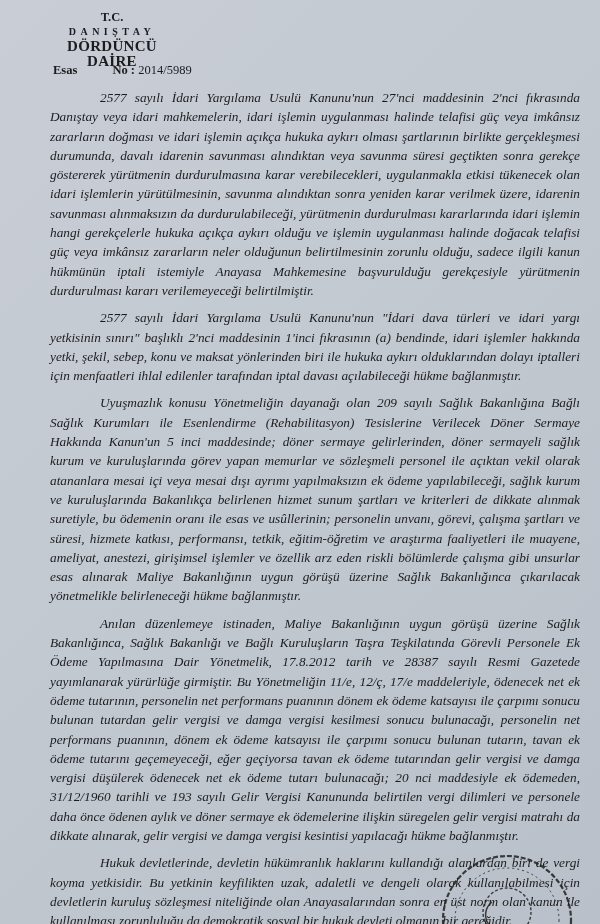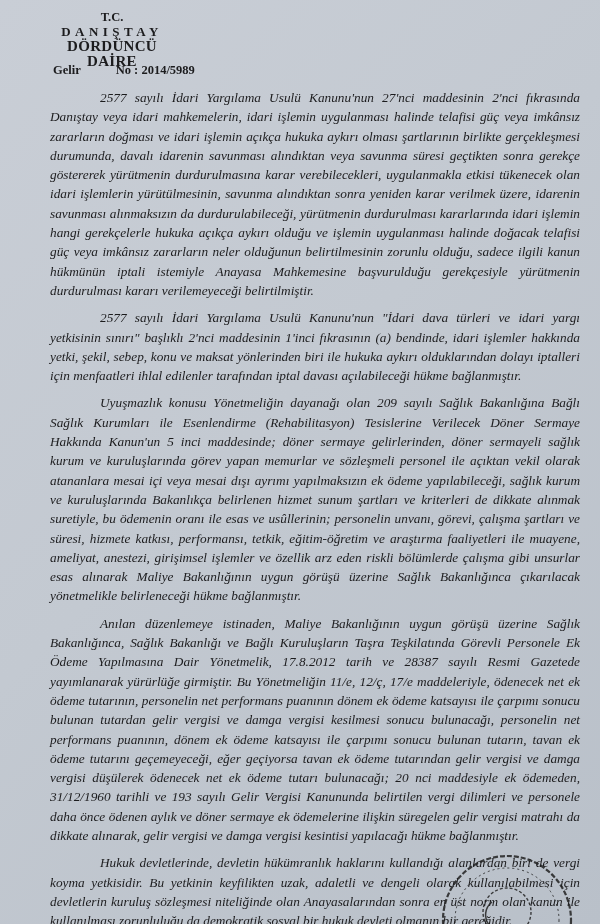--- a/index.html
+++ b/index.html
@@ -6,40 +6,40 @@
   body {
     width: 600px; height: 924px; overflow: hidden;
     background: linear-gradient(135deg, #c9ced6 0%, #c3c9d1 45%, #b9c0c9 100%);
     font-family: "Liberation Serif", "DejaVu Serif", serif;
     color: #1c1c1e;
     position: relative;
   }
   .page { position: absolute; left: 0; top: 0; width: 600px; height: 912px; }
   .header { position: absolute; left: 52px; top: 10px; width: 120px; text-align: center; font-weight: bold; }
   .header .tc { font-size: 12.5px; line-height: 14px; }
-  .header .court { font-size: 13px; letter-spacing: 4.5px; line-height: 15px; }
+  .header .court { font-size: 10px; letter-spacing: 4.5px; line-height: 15px; }
   .header .chamber { font-size: 15px; letter-spacing: 0.3px; line-height: 15px; }
   .esas { position: absolute; left: 53px; top: 63px; font-size: 12.5px; font-weight: bold; }
   .esas .no { margin-left: 32px; }
-  .esas .no-val { font-weight: bold; }
+  .esas .no-val { font-weight: normal; }
   .body-text { position: absolute; left: 50px; top: 88px; width: 542px; font-size: 13.3px; line-height: 19.3px; text-align: justify; }
   .para { margin: 0 12px 8px 0; text-indent: 50px; font-style: italic; }
   .stamp-svg { position: absolute; left: 432px; top: 840px; width: 150px; height: 100px; opacity: 0.85; }
 </style>
 </head>
 <body>
 
 <div class="page">
   <div class="header">
     <div class="tc">T.C.</div>
     <div class="court">DANIŞTAY</div>
     <div class="chamber">DÖRDÜNCÜ DAİRE</div>
   </div>
   <div class="esas">
-    <span>Gelir</span>
+    <span>Esas</span>
     <span class="no">No :</span>
     <span class="no-val">2014/5989</span>
   </div>
 
   <div class="body-text">
     <p class="para">2577 sayılı İdari Yargılama Usulü Kanunu'nun 27'nci maddesinin 2'nci fıkrasında Danıştay veya idari mahkemelerin, idari işlemin uygulanması halinde telafisi güç veya imkânsız zararların doğması ve idari işlemin açıkça hukuka aykırı olması şartlarının birlikte gerçekleşmesi durumunda, davalı idarenin savunması alındıktan veya savunma süresi geçtikten sonra gerekçe göstererek yürütmenin durdurulmasına karar verebilecekleri, uygulanmakla etkisi tükenecek olan idari işlemlerin yürütülmesinin, savunma alındıktan sonra yeniden karar verilmek üzere, idarenin savunması alınmaksızın da durdurulabileceği, yürütmenin durdurulması kararlarında idari işlemin hangi gerekçelerle hukuka açıkça aykırı olduğu ve işlemin uygulanması halinde doğacak telafisi güç veya imkânsız zararların neler olduğunun belirtilmesinin zorunlu olduğu, sadece ilgili kanun hükmünün iptali istemiyle Anayasa Mahkemesine başvurulduğu gerekçesiyle yürütmenin durdurulması kararı verilemeyeceği belirtilmiştir.</p>
     <p class="para">2577 sayılı İdari Yargılama Usulü Kanunu'nun "İdari dava türleri ve idari yargı yetkisinin sınırı" başlıklı 2'nci maddesinin 1'inci fıkrasının (a) bendinde, idari işlemler hakkında yetki, şekil, sebep, konu ve maksat yönlerinden biri ile hukuka aykırı olduklarından dolayı iptalleri için menfaatleri ihlal edilenler tarafından iptal davası açılabileceği hükme bağlanmıştır.</p>
     <p class="para">Uyuşmazlık konusu Yönetmeliğin dayanağı olan 209 sayılı Sağlık Bakanlığına Bağlı Sağlık Kurumları ile Esenlendirme (Rehabilitasyon) Tesislerine Verilecek Döner Sermaye Hakkında Kanun'un 5 inci maddesinde; döner sermaye gelirlerinden, döner sermayeli sağlık kurum ve kuruluşlarında görev yapan memurlar ve sözleşmeli personel ile açıktan vekil olarak atananlara mesai içi veya mesai dışı ayrımı yapılmaksızın ek ödeme yapılabileceği, sağlık kurum ve kuruluşlarında Bakanlıkça belirlenen hizmet sunum şartları ve kriterleri de dikkate alınmak suretiyle, bu ödemenin oranı ile esas ve usûllerinin; personelin unvanı, görevi, çalışma şartları ve süresi, hizmete katkısı, performansı, tetkik, eğitim-öğretim ve araştırma faaliyetleri ile muayene, ameliyat, anestezi, girişimsel işlemler ve özellik arz eden riskli bölümlerde çalışma gibi unsurlar esas alınarak Maliye Bakanlığının uygun görüşü üzerine Sağlık Bakanlığınca çıkarılacak yönetmelikle belirleneceği hükme bağlanmıştır.</p>
     <p class="para">Anılan düzenlemeye istinaden, Maliye Bakanlığının uygun görüşü üzerine Sağlık Bakanlığınca, Sağlık Bakanlığı ve Bağlı Kuruluşların Taşra Teşkilatında Görevli Personele Ek Ödeme Yapılmasına Dair Yönetmelik, 17.8.2012 tarih ve 28387 sayılı Resmi Gazetede yayımlanarak yürürlüğe girmiştir. Bu Yönetmeliğin 11/e, 12/ç, 17/e maddeleriyle, ödenecek net ek ödeme tutarının, personelin net performans puanının dönem ek ödeme katsayısı ile çarpımı sonucu bulunan tutardan gelir vergisi ve damga vergisi kesilmesi sonucu bulunacağı, personelin net performans puanının, dönem ek ödeme katsayısı ile çarpımı sonucu bulunan tutarın, tavan ek ödeme tutarını geçemeyeceği, eğer geçiyorsa tavan ek ödeme tutarından gelir vergisi ve damga vergisi düşülerek ödenecek net ek ödeme tutarı bulunacağı; 20 nci maddesiyle ek ödemeden, 31/12/1960 tarihli ve 193 sayılı Gelir Vergisi Kanununda belirtilen vergi dilimleri ve personele daha önce ödenen aylık ve döner sermaye ek ödemelerine ilişkin süregelen gelir vergisi matrahı da dikkate alınarak, gelir vergisi ve damga vergisi kesintisi yapılacağı hükme bağlanmıştır.</p>
     <p class="para">Hukuk devletlerinde, devletin hükümranlık haklarını kullandığı alanlardan biri de vergi koyma yetkisidir. Bu yetkinin keyfilikten uzak, adaletli ve dengeli olarak kullanılabilmesi için devletlerin kuruluş sözleşmesi niteliğinde olan Anayasalarından sonra en üst norm olan kanun ile kullanılması zorunluluğu da demokratik sosyal bir hukuk devleti olmanın bir gereğidir.</p>

